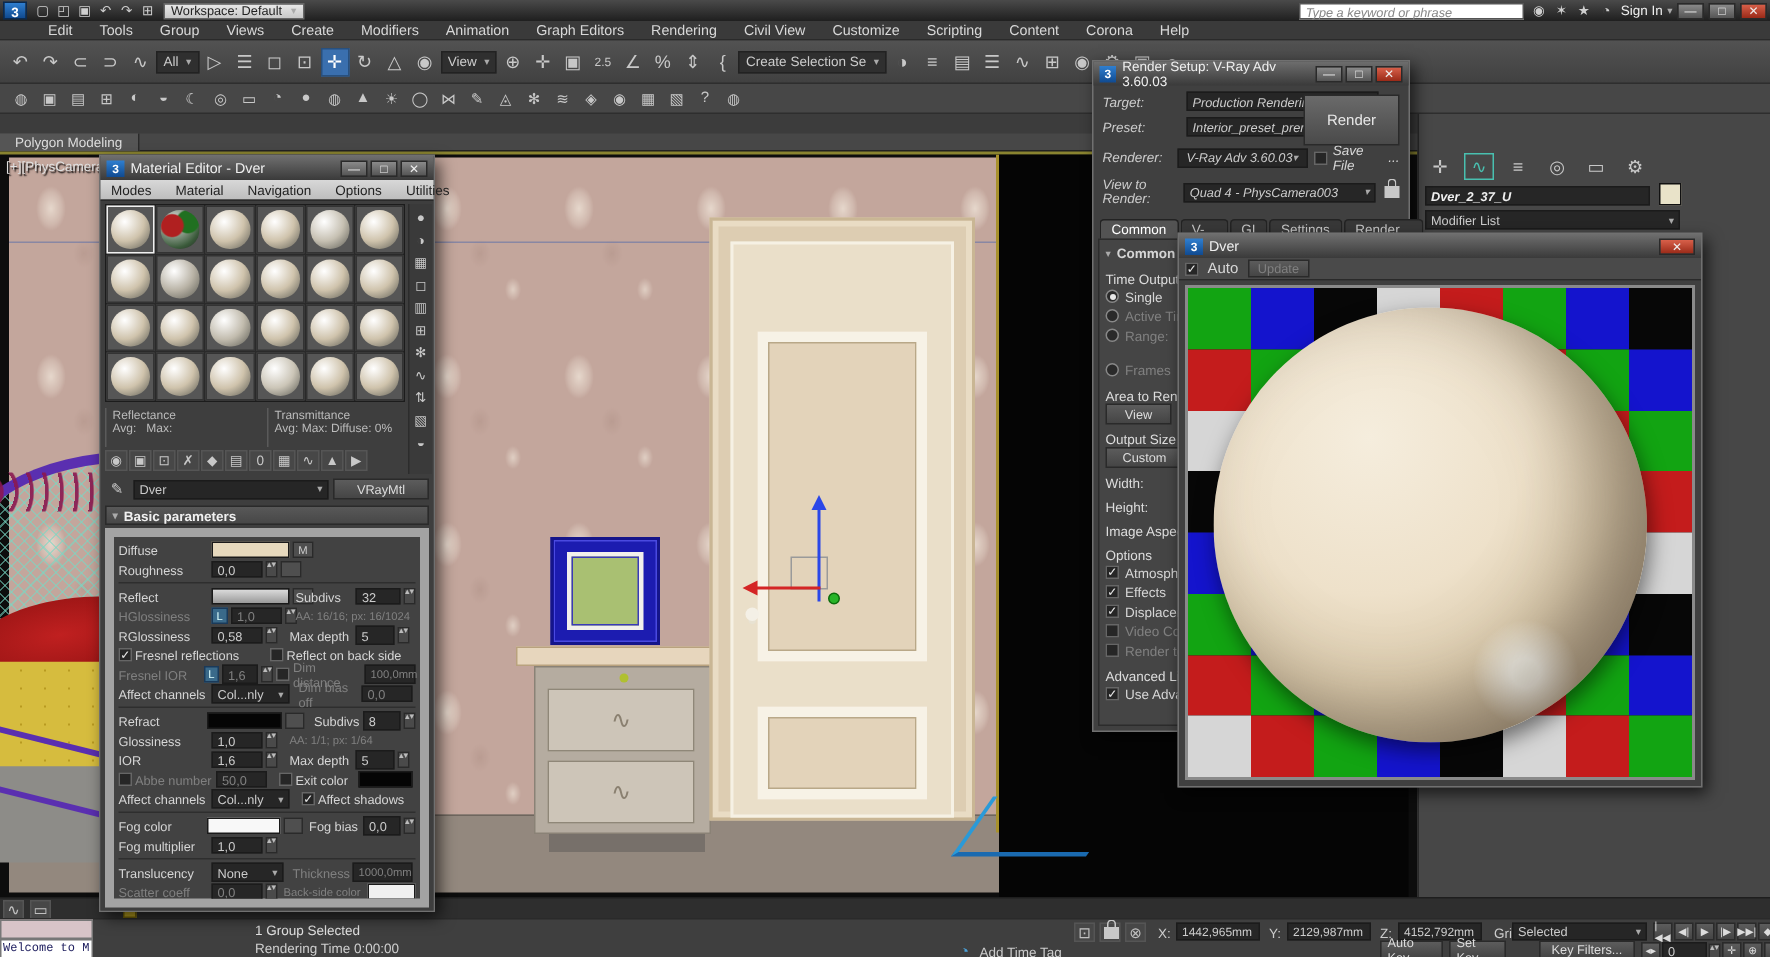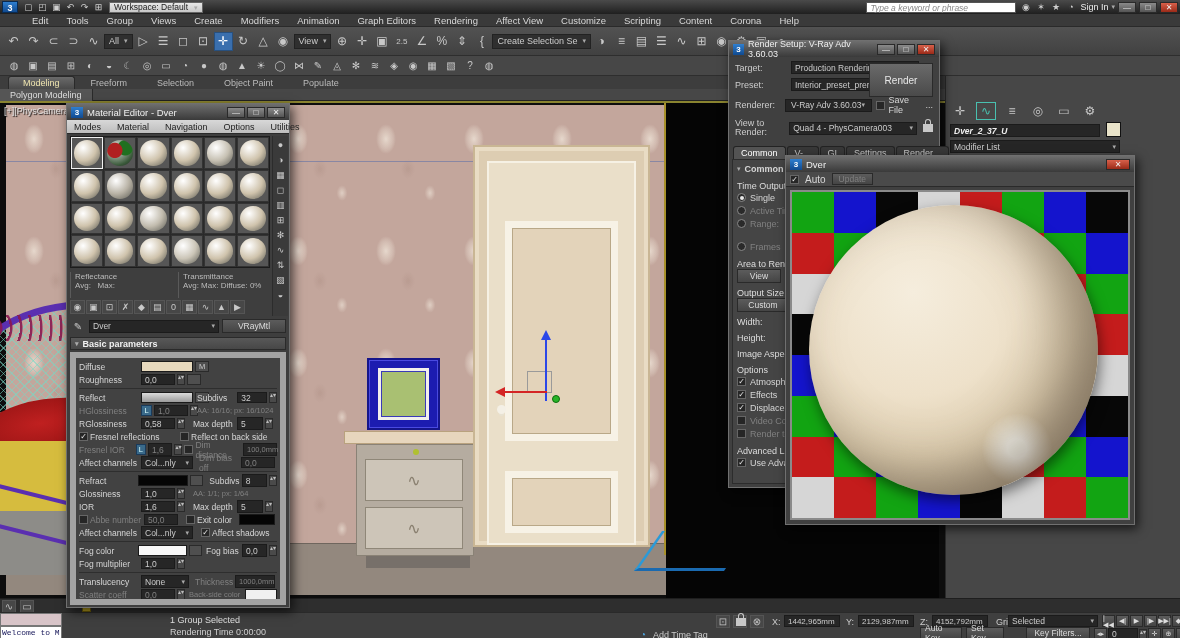--- a/index.html
+++ b/index.html
@@ -107,21 +107,21 @@
   .swatch{width:52px;height:11px;border:1px solid #1a1a1a;}
   .mini{width:14px;height:11px;background:#4f4f4f;border:1px solid #2a2a2a;color:#ccc;font-size:7.5px;text-align:center;line-height:10px;}
   .lbtn{width:11px;height:11px;background:#3a6a8a;border:1px solid #1a3a5a;color:#dff;font-size:7.5px;text-align:center;line-height:10px;}
   .spin{width:8px;height:11px;background:#4a4a4a;border:1px solid #2a2a2a;color:#bbb;font-size:6px;line-height:5px;text-align:center;}
   .val{width:34px;height:11px;}
   .cb{width:9px;height:9px;background:#262626;border:1px solid #666;color:#e8e8e8;font-size:8px;line-height:8px;text-align:center;flex:none;}
   .divider{height:1px;background:#2e2e2e;margin:2px 0;}
   .radio{width:9px;height:9px;border-radius:50%;border:1px solid #888;background:#2a2a2a;position:relative;flex:none;}
   .radio.sel:before{content:"";position:absolute;left:2px;top:2px;width:4px;height:4px;border-radius:50%;background:#e8e8e8;}
   
-  .rs-row{display:flex;align-items:center;gap:4px;margin:4px 6px 0 6px;font-size:9px;}
+  .rs-row{display:flex;align-items:center;gap:4px;margin:4px 6px 0 6px;font-size:9px;font-style:italic;}
   .rs-lab{width:52px;color:#ccc;}
   .rs-tabs{display:flex;gap:1px;margin:8px 4px 0 4px;}
   .rs-tab{background:#383838;border:1px solid #232323;border-bottom:none;border-radius:3px 3px 0 0;padding:1px 7px;font-size:9px;color:#c6c6c6;}
   .rs-tab.active{background:#535353;color:#fff;}
   .rs-content{position:absolute;left:3px;right:3px;top:118px;bottom:3px;background:#454545;border:1px solid #2c2c2c;padding:2px 4px;font-size:9px;overflow:hidden;}
   .rs-content .sect{margin-top:6px;color:#ddd;}
   .rs-line{display:flex;align-items:center;gap:4px;height:13px;}
   .renderbtn{position:absolute;right:6px;top:22px;width:64px;height:34px;background:linear-gradient(#6a6a6a,#4a4a4a);border:1px solid #2a2a2a;color:#e8e8e8;font-size:10px;display:flex;align-items:center;justify-content:center;}
   .lock{width:10px;height:8px;background:#c8c8c8;position:relative;margin-left:2px;flex:none;}
   .lock:before{content:"";position:absolute;left:2px;top:-5px;width:4px;height:5px;border:1.5px solid #c8c8c8;border-bottom:none;border-radius:3px 3px 0 0;}
@@ -197,21 +197,21 @@
   <div class="abs menubar" id="menubar">
       <span class="menu-item">Edit</span>
       <span class="menu-item">Tools</span>
       <span class="menu-item">Group</span>
       <span class="menu-item">Views</span>
       <span class="menu-item">Create</span>
       <span class="menu-item">Modifiers</span>
       <span class="menu-item">Animation</span>
       <span class="menu-item">Graph Editors</span>
       <span class="menu-item">Rendering</span>
-      <span class="menu-item">Affect View</span>
+      <span class="menu-item">Civil View</span>
       <span class="menu-item">Customize</span>
       <span class="menu-item">Scripting</span>
       <span class="menu-item">Content</span>
       <span class="menu-item">Corona</span>
       <span class="menu-item">Help</span>
     </div>
 
   <div class="abs toolbar1">
     <span id="tb1a" style="display:flex;gap:1px;">
         <span class="tb-icon">↶</span>
@@ -288,27 +288,20 @@
       <span class="tb-icon small">✻</span>
       <span class="tb-icon small">≋</span>
       <span class="tb-icon small">◈</span>
       <span class="tb-icon small">◉</span>
       <span class="tb-icon small">▦</span>
       <span class="tb-icon small">▧</span>
       <span class="tb-icon small">?</span>
       <span class="tb-icon small">◍</span>
     </div>
 
-  <div class="abs ribbon-tabs" id="ribbon-tabs">
-      <span class="ribbon-tab active">Modeling</span>
-      <span class="ribbon-tab">Freeform</span>
-      <span class="ribbon-tab">Selection</span>
-      <span class="ribbon-tab">Object Paint</span>
-      <span class="ribbon-tab">Populate</span>
-    </div>
   <div class="abs subtab-row">
     <span class="subtab">Polygon Modeling</span>
   </div>
 
   <div class="abs viewport">
     <div class="vp-label">[+][PhysCamera00</div>
     <div class="wallpaper"></div>
     <div class="wall-seam"></div>
     <div class="floorvp"></div>
     <div class="blackzone"></div>

